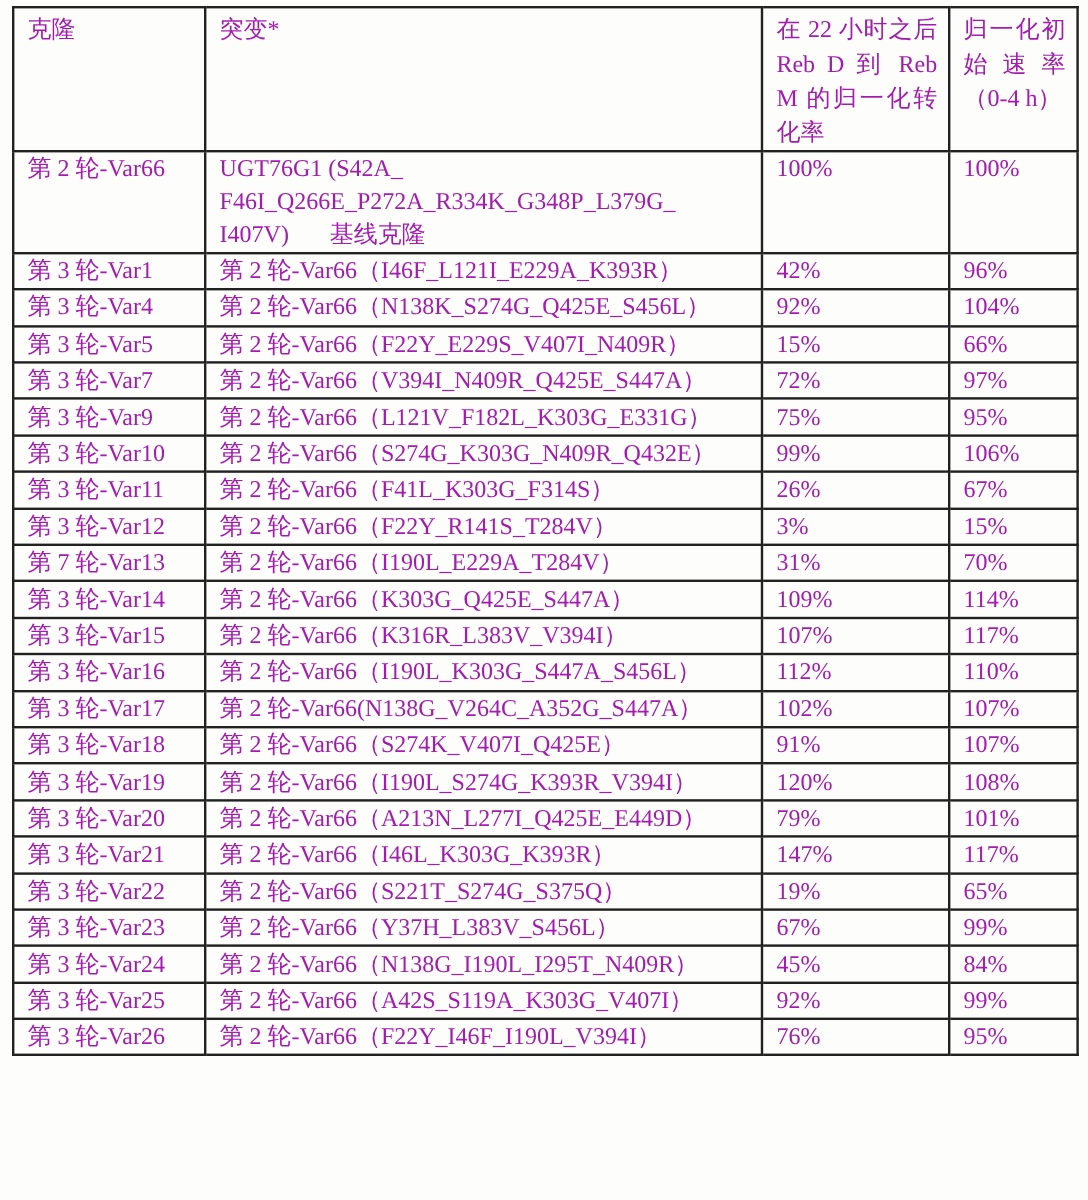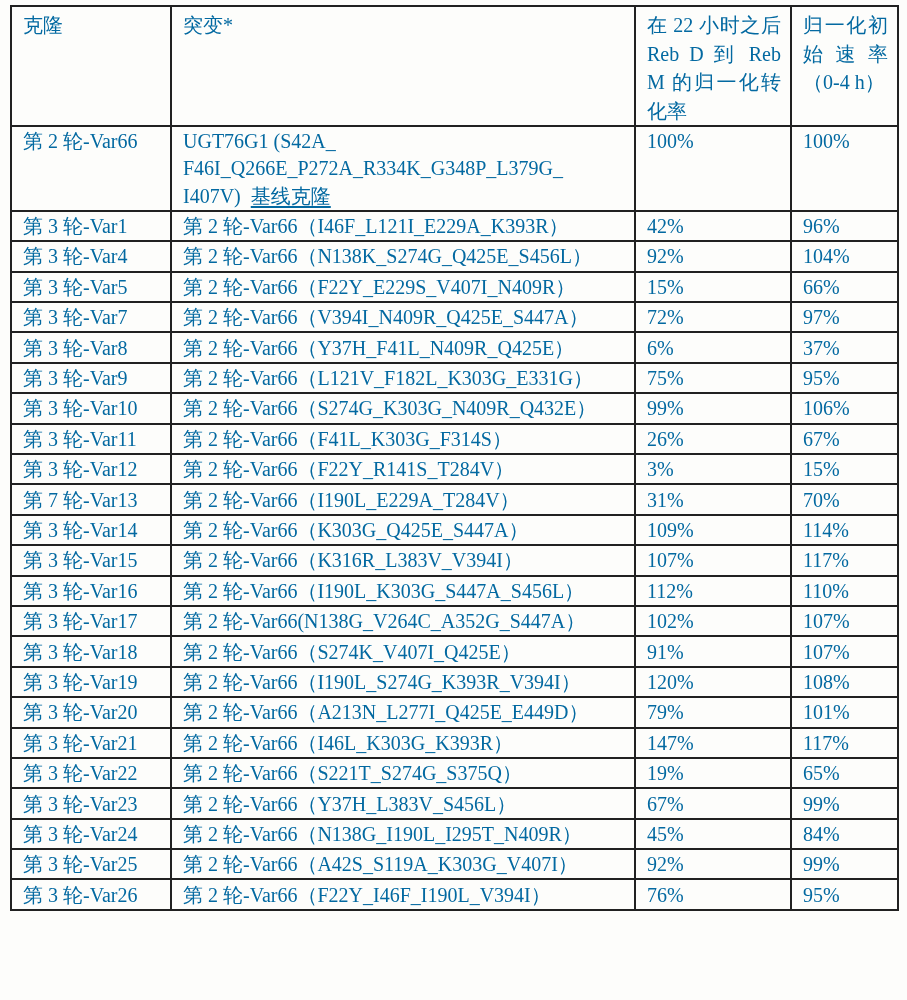--- a/index.html
+++ b/index.html
@@ -6,21 +6,21 @@
   html, body { margin: 0; padding: 0; }
   body {
     width: 907px; height: 1000px;
     background: #ffffff;
     font-family: "Liberation Serif", "DejaVu Serif", serif;
   }
   .page {
     position: relative;
     width: 907px; height: 1000px;
     background: #fdfdfb;
-    color: #0369a1;
+    color: #a21caf;
     overflow: hidden;
   }
   table.variant-table {
     position: absolute;
     left: 10px; top: 5px;
     width: 887px;
     border-collapse: collapse;
     table-layout: fixed;
   }
   th, td {
@@ -48,21 +48,21 @@
     white-space: nowrap;
   }
   tr.baseline-row td {
     height: 82px;
     vertical-align: top;
     line-height: 27.3px;
     white-space: normal;
     padding-top: 1px;
   }
   .mutation-text { white-space: pre-wrap; }
-  .underlined { text-decoration: underline; text-underline-offset: 3px; }
+  .underlined { text-underline-offset: 3px; margin-left: 24px; }
 </style>
 </head>
 <body>
 
 <div class="page">
   <table class="variant-table">
     <colgroup>
       <col style="width:160px">
       <col style="width:464px">
       <col style="width:156px">
@@ -103,26 +103,20 @@
           <td>15%</td>
           <td>66%</td>
         </tr>
         <tr>
           <td>第 3 轮-Var7</td>
           <td><span class="mutation-text">第 2 轮-Var66（V394I_N409R_Q425E_S447A）</span></td>
           <td>72%</td>
           <td>97%</td>
         </tr>
         <tr>
-          <td>第 3 轮-Var8</td>
-          <td><span class="mutation-text">第 2 轮-Var66（Y37H_F41L_N409R_Q425E）</span></td>
-          <td>6%</td>
-          <td>37%</td>
-        </tr>
-        <tr>
           <td>第 3 轮-Var9</td>
           <td><span class="mutation-text">第 2 轮-Var66（L121V_F182L_K303G_E331G）</span></td>
           <td>75%</td>
           <td>95%</td>
         </tr>
         <tr>
           <td>第 3 轮-Var10</td>
           <td><span class="mutation-text">第 2 轮-Var66（S274G_K303G_N409R_Q432E）</span></td>
           <td>99%</td>
           <td>106%</td>

